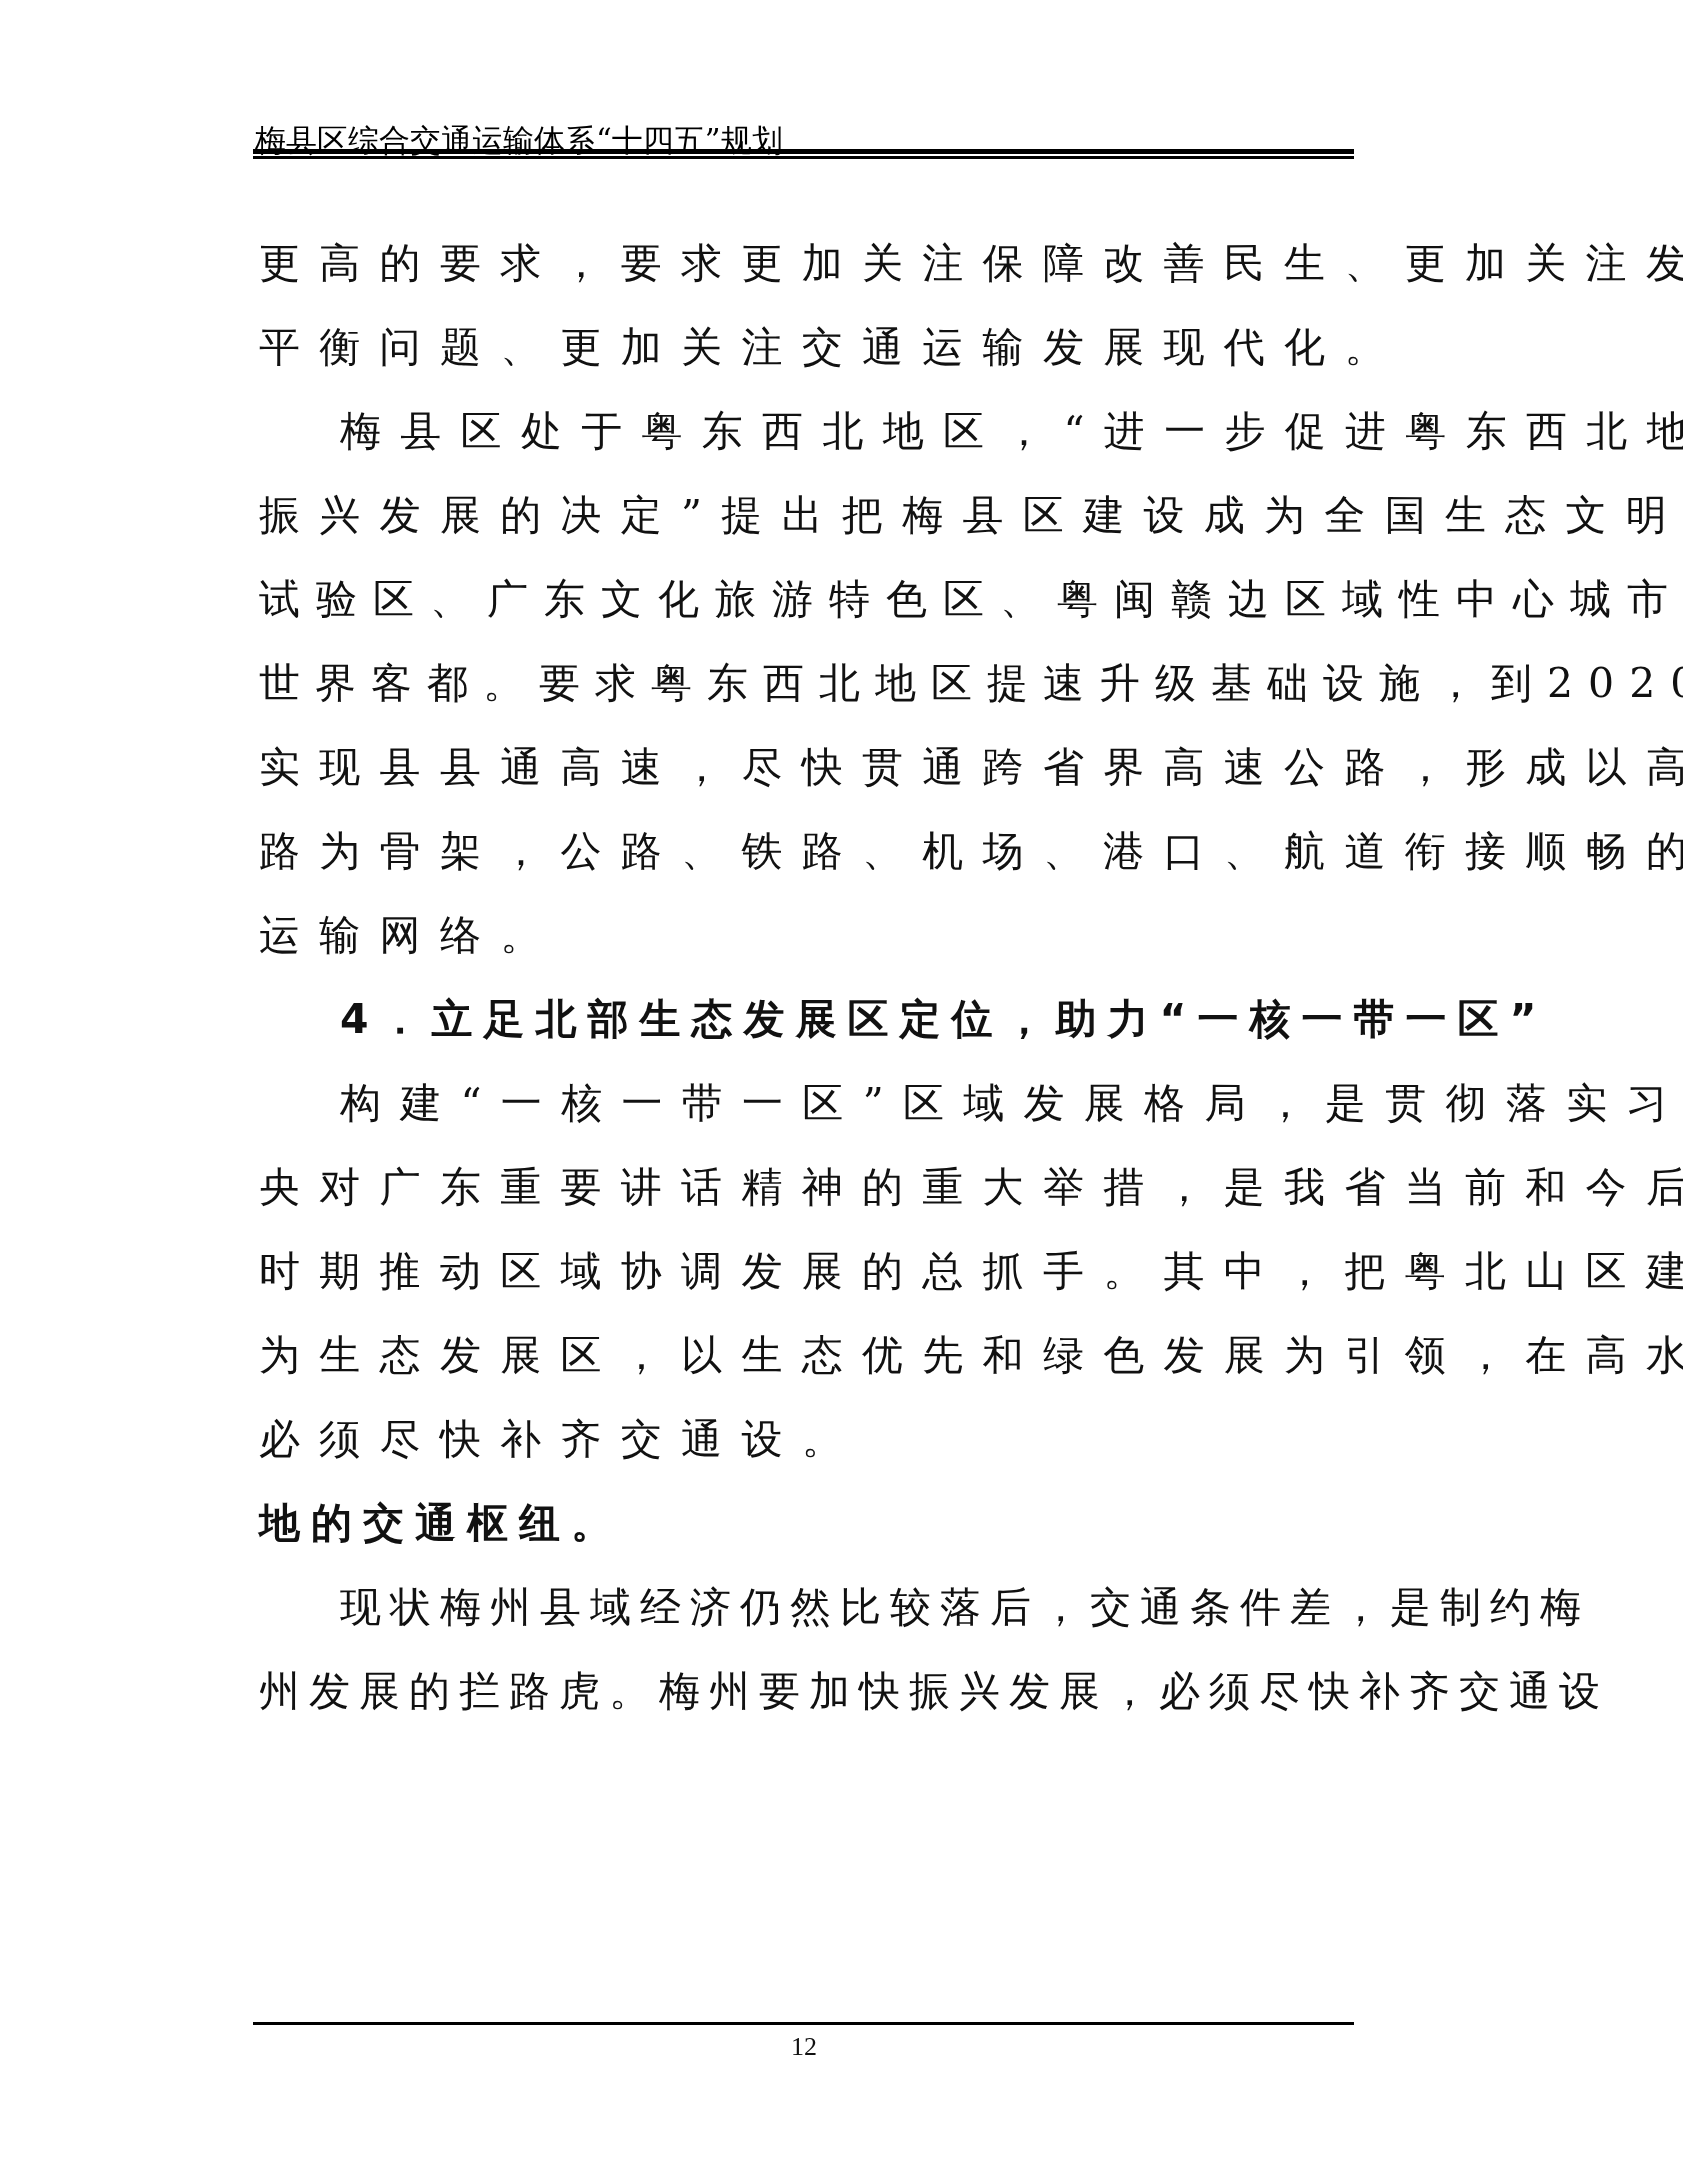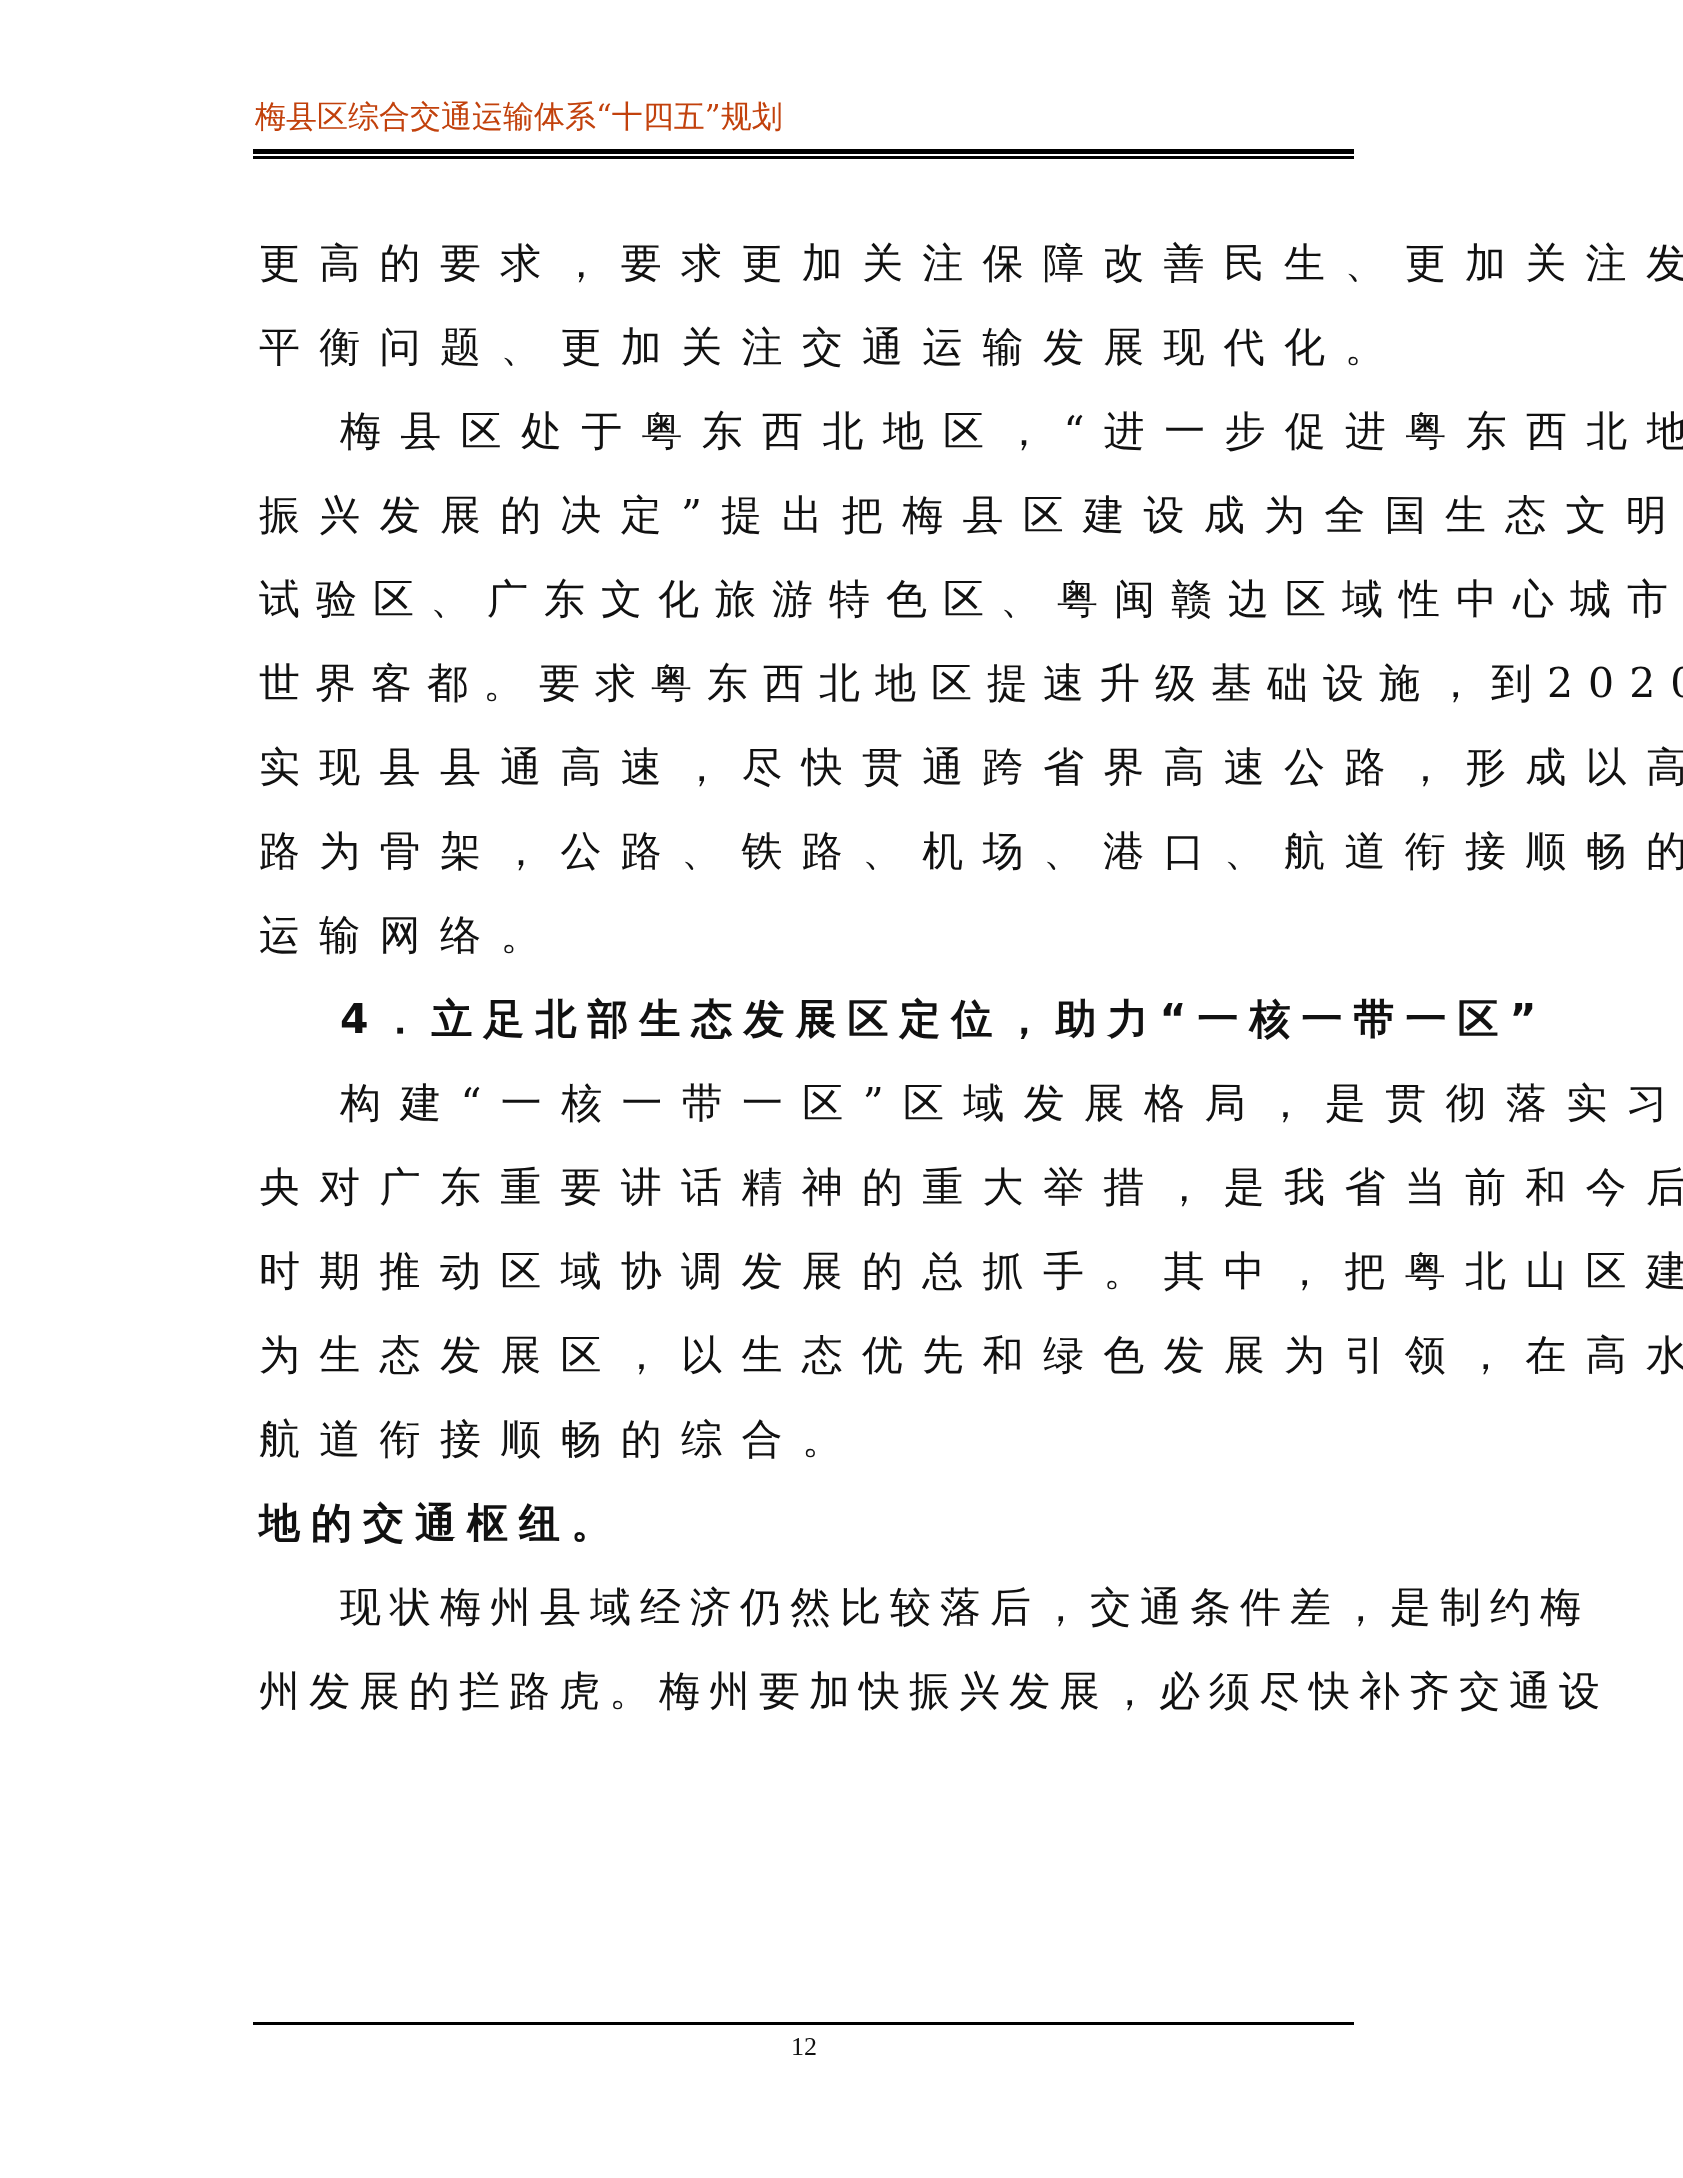--- a/index.html
+++ b/index.html
@@ -11,26 +11,26 @@
     width: 1683px;
     height: 2178px;
     position: relative;
     overflow: hidden;
     font-family: "DejaVu Serif", "Liberation Serif", serif;
     color: #111111;
   }
   .header-title {
     position: absolute;
     left: 255px;
-    top: 96px;
+    top: 120px;
     font-size: 31px;
     line-height: 40px;
     white-space: nowrap;
     letter-spacing: 0px;
-    color: #c2410c;
+    color: #000000;
   }
   .header-rule-thick {
     position: absolute;
     left: 253px;
     top: 149px;
     width: 1101px;
     height: 5px;
     background: #000;
   }
   .header-rule-thin {
@@ -98,21 +98,21 @@
   <div class="line" style="letter-spacing:16px;">试验区、广东文化旅游特色区、粤闽赣边区域性中心城市、</div>
   <div class="line" style="letter-spacing:15px;">世界客都。要求粤东西北地区提速升级基础设施，到2020年</div>
   <div class="line">实现县县通高速，尽快贯通跨省界高速公路，形成以高速公</div>
   <div class="line">路为骨架，公路、铁路、机场、港口、航道衔接顺畅的综合</div>
   <div class="line">运输网络。</div>
   <div class="line indent heading">4．立足北部生态发展区定位，助力“一核一带一区”</div>
   <div class="line indent">构建“一核一带一区”区域发展格局，是贯彻落实习中</div>
   <div class="line">央对广东重要讲话精神的重大举措，是我省当前和今后一个</div>
   <div class="line">时期推动区域协调发展的总抓手。其中，把粤北山区建设成</div>
   <div class="line">为生态发展区，以生态优先和绿色发展为引领，在高水平保</div>
-  <div class="line">航道衔接顺畅的综合。</div>
+  <div class="line">必须尽快补齐交通设。</div>
   <div class="line heading">地的交通枢纽。</div>
   <div class="line indent" style="letter-spacing:9px;">现状梅州县域经济仍然比较落后，交通条件差，是制约梅</div>
   <div class="line" style="letter-spacing:9px;">州发展的拦路虎。梅州要加快振兴发展，必须尽快补齐交通设</div>
 </div>
 
 <div class="footer-rule"></div>
 <div class="page-number">12</div>
 
 
 </body></html>

